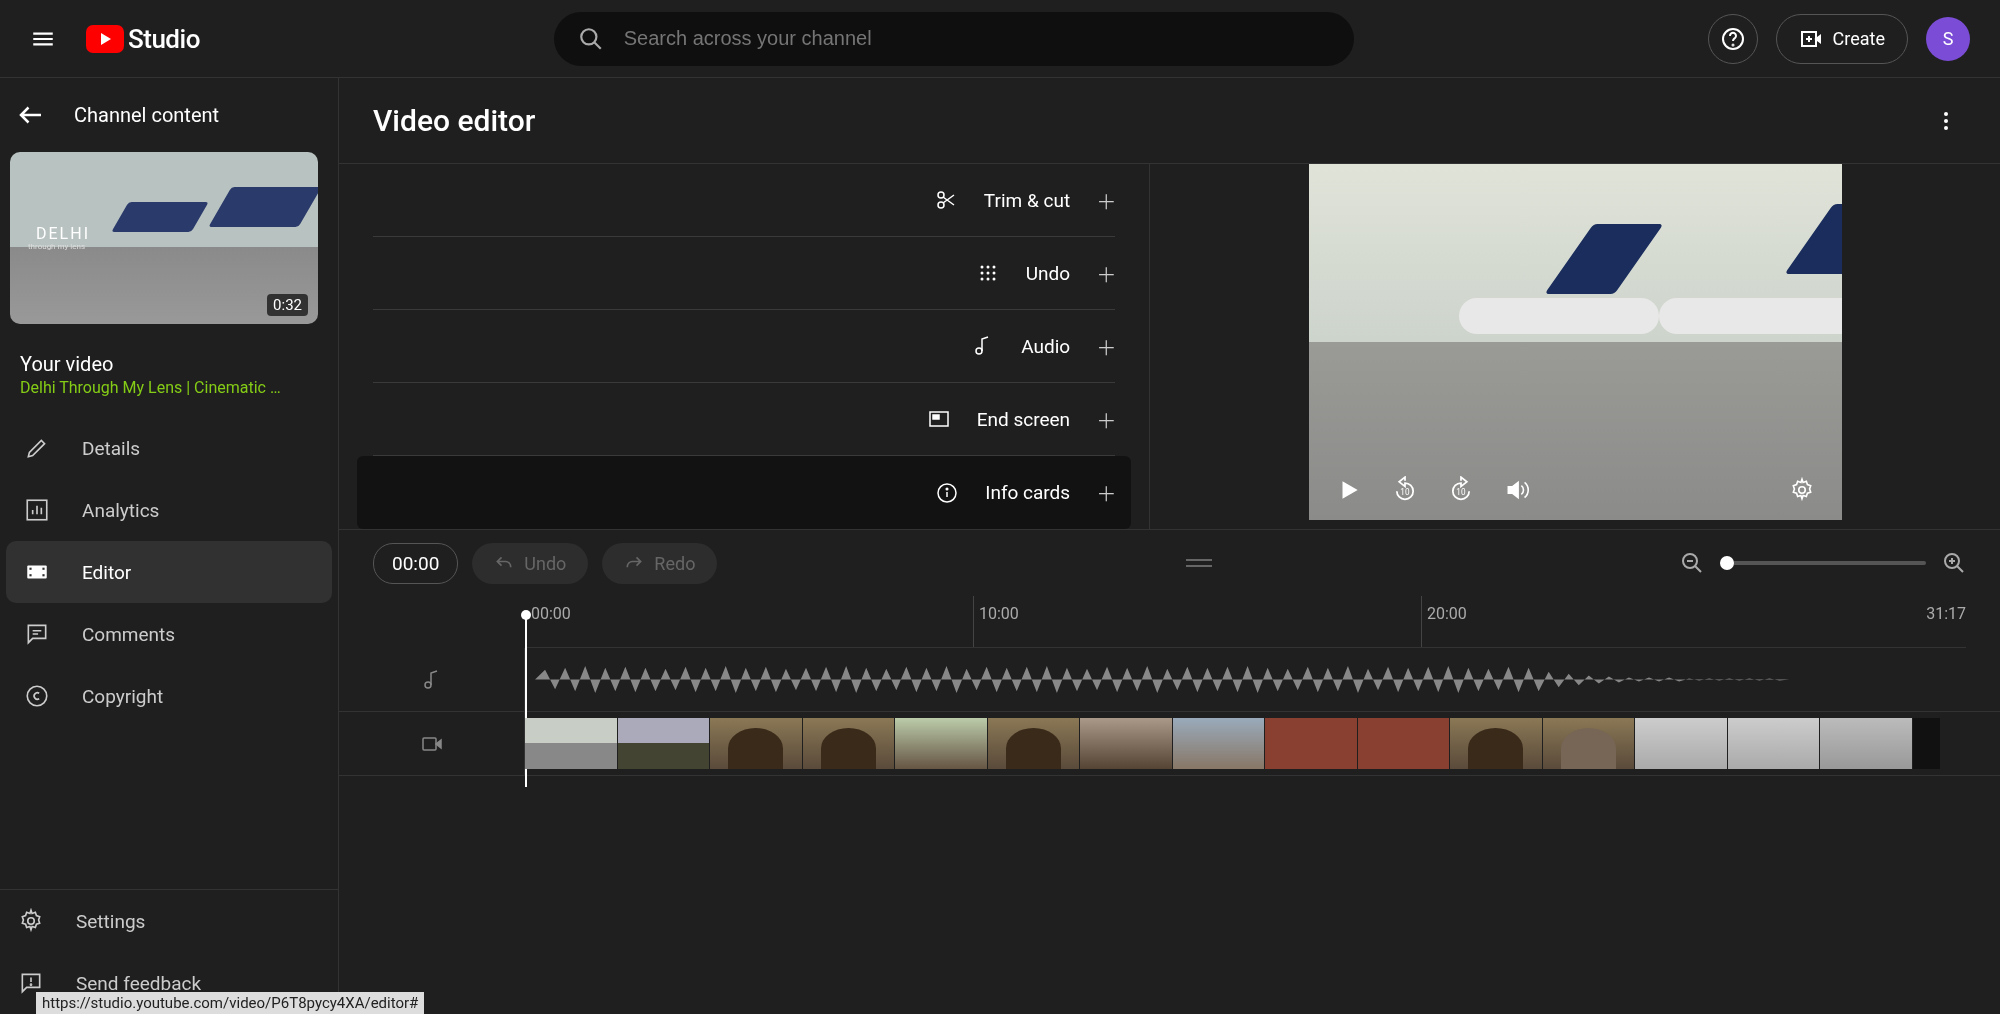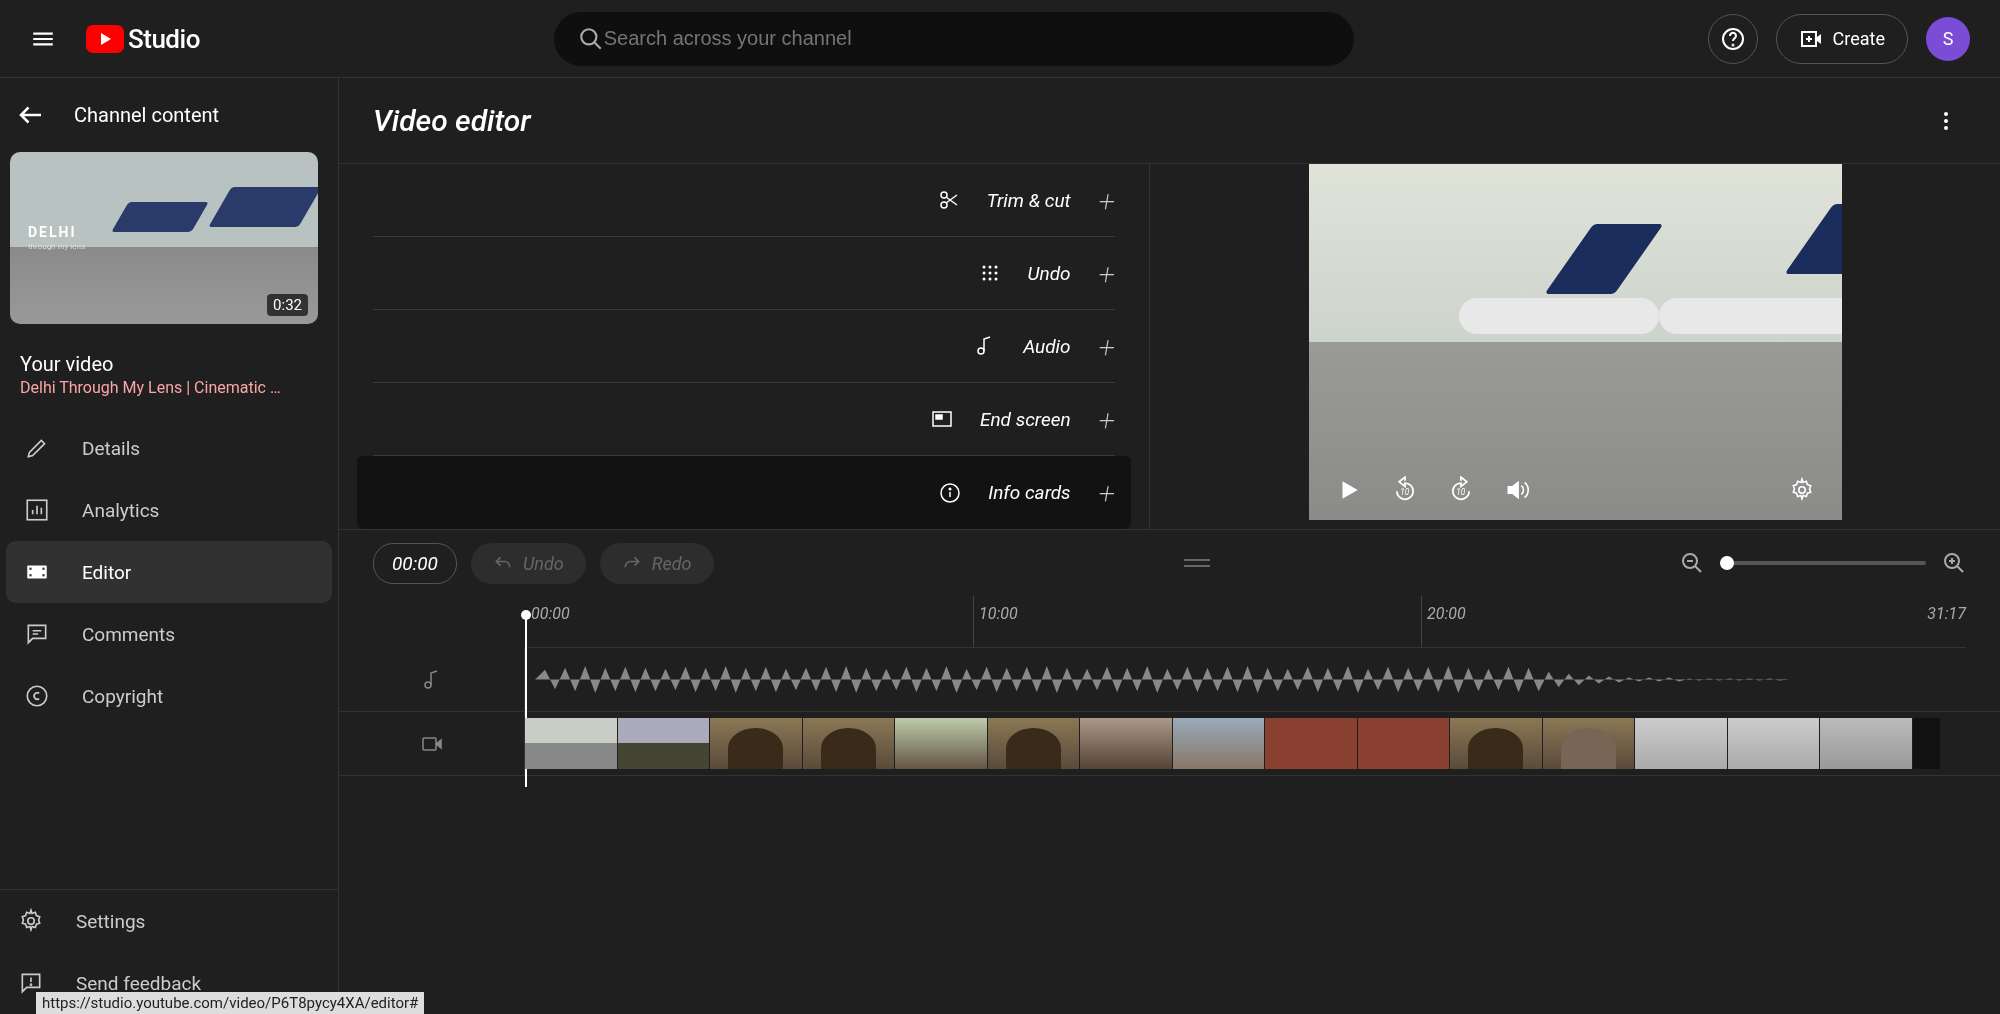--- a/index.html
+++ b/index.html
@@ -20,51 +20,51 @@
   border-bottom: 1px solid #333;
 }
 .hamburger { width: 26px; height: 26px; cursor: pointer; }
 .logo { display: flex; align-items: center; margin-left: 30px; gap: 4px; }
 .logo-icon { width: 38px; height: 28px; background: #ff0000; border-radius: 7px; display: flex; align-items: center; justify-content: center; }
 .logo-play { width:0; height:0; border-left:10px solid #fff; border-top:6px solid transparent; border-bottom:6px solid transparent; margin-left:2px;}
 .logo-text { font-size: 26px; font-weight: 500; letter-spacing: -0.5px; }
 .search-wrap { flex: 1; display: flex; justify-content: center; }
 .search {
   width: 800px; height: 54px; background: #0f0f0f; border-radius: 30px;
-  display: flex; align-items: center; padding: 0 24px; 
+  display: flex; align-items: center; padding: 0 24px; gap: 20px;
 }
 .search input { flex:1; background: transparent; border: none; outline: none; color: #aaa; font-size: 20px; }
 .header-right { display: flex; align-items: center; gap: 18px; }
 .icon-btn-round { width: 50px; height: 50px; border: 1px solid #555; border-radius: 50%; display: flex; align-items: center; justify-content: center; cursor:pointer; }
 .create-btn { height: 50px; border: 1px solid #555; border-radius: 25px; display: flex; align-items: center; gap: 10px; padding: 0 22px; cursor:pointer; font-size: 18px; }
 .avatar { width: 44px; height: 44px; border-radius: 50%; background: #7b4dd6; display:flex; align-items:center; justify-content:center; font-size:18px; }
 
 .body { display: flex; height: calc(100% - 78px); }
 
 .sidebar { width: 339px; border-right: 1px solid #333; display: flex; flex-direction: column; overflow:hidden;}
 .sb-top { display:flex; align-items:center; gap: 28px; padding: 22px 0 22px 16px; }
 .sb-back { width:30px; height:30px; cursor:pointer;}
 .sb-top-label { font-size: 20px; }
 .sb-thumb-wrap { padding: 0 10px; }
 .sb-thumb { width: 308px; height: 172px; border-radius: 10px; position:relative; overflow:hidden; background: linear-gradient(#b8c2c0 0%, #b8c2c0 55%, #8a8a8a 55%, #999 100%);}
-.sb-thumb .ttext { position:absolute; left:18px; top: 72px; font-size:14px; letter-spacing:2px; font-weight:700;}
+.sb-thumb .ttext { position:absolute; left:26px; top: 72px; font-size:16px; letter-spacing:2px; font-weight:400;}
 .sb-thumb .tsub { position:absolute; left:18px; top: 90px; font-size:8px; color:#ddd;}
 .sb-thumb .tail1 { position:absolute; left:110px; top:50px; width:80px; height:30px; background:#2a3a6b; transform: skewX(-30deg); border-radius:3px;}
 .sb-thumb .tail2 { position:absolute; left:210px; top:35px; width:90px; height:40px; background:#2a3a6b; transform: skewX(-30deg); border-radius:3px;}
 .sb-dur { position:absolute; right:10px; bottom:8px; background:#000a; padding:2px 6px; border-radius:4px; font-size:15px; }
 .sb-title { padding: 28px 20px 2px; font-size: 20px; }
-.sb-sub { padding: 0 20px 14px; font-size: 16px; color: #fca5a5; white-space: nowrap; overflow:hidden; text-overflow:ellipsis;}
+.sb-sub { padding: 0 20px 14px; font-size: 16px; color: #84cc16; white-space: nowrap; overflow:hidden; text-overflow:ellipsis;}
 .sb-nav { padding: 6px 6px; }
 .sb-item { display:flex; align-items:center; gap: 32px; padding: 18px 18px; border-radius: 10px; cursor:pointer; font-size:19px; color:#ccc;}
 .sb-item.active { background: #313131; color:#fff; }
 .sb-item svg { flex-shrink:0; }
 .sb-spacer { flex:1; }
 .sb-bottom { border-top: 1px solid #333; }
 
-.main { flex:1; display:flex; flex-direction:column; overflow:hidden;font-style:italic;}
+.main { flex:1; display:flex; flex-direction:column; overflow:hidden;}
 .mheader { height:86px; display:flex; align-items:center; justify-content:space-between; padding: 0 34px; border-bottom:1px solid #333;}
 .mheader h1 { font-size:30px; font-weight:500; }
 .mheader-more { width:40px; height:40px; display:flex; align-items:center; justify-content:center; cursor:pointer;}
 
 .mtop { display:flex; border-bottom: 1px solid #333; }
 .tools { width: 810px; padding: 0 34px; }
 .tool { display:flex; align-items:center; justify-content:flex-end; height: 73px; border-bottom:1px solid #3a3a3a; cursor:pointer;gap:28px;}
 .tool:last-child { border-bottom:none; }
 .tool.selected { background:#121212; border-radius:6px; padding:0 16px; margin:0 -16px;}
 .tool-left { display:flex; align-items:center; gap: 26px; }

